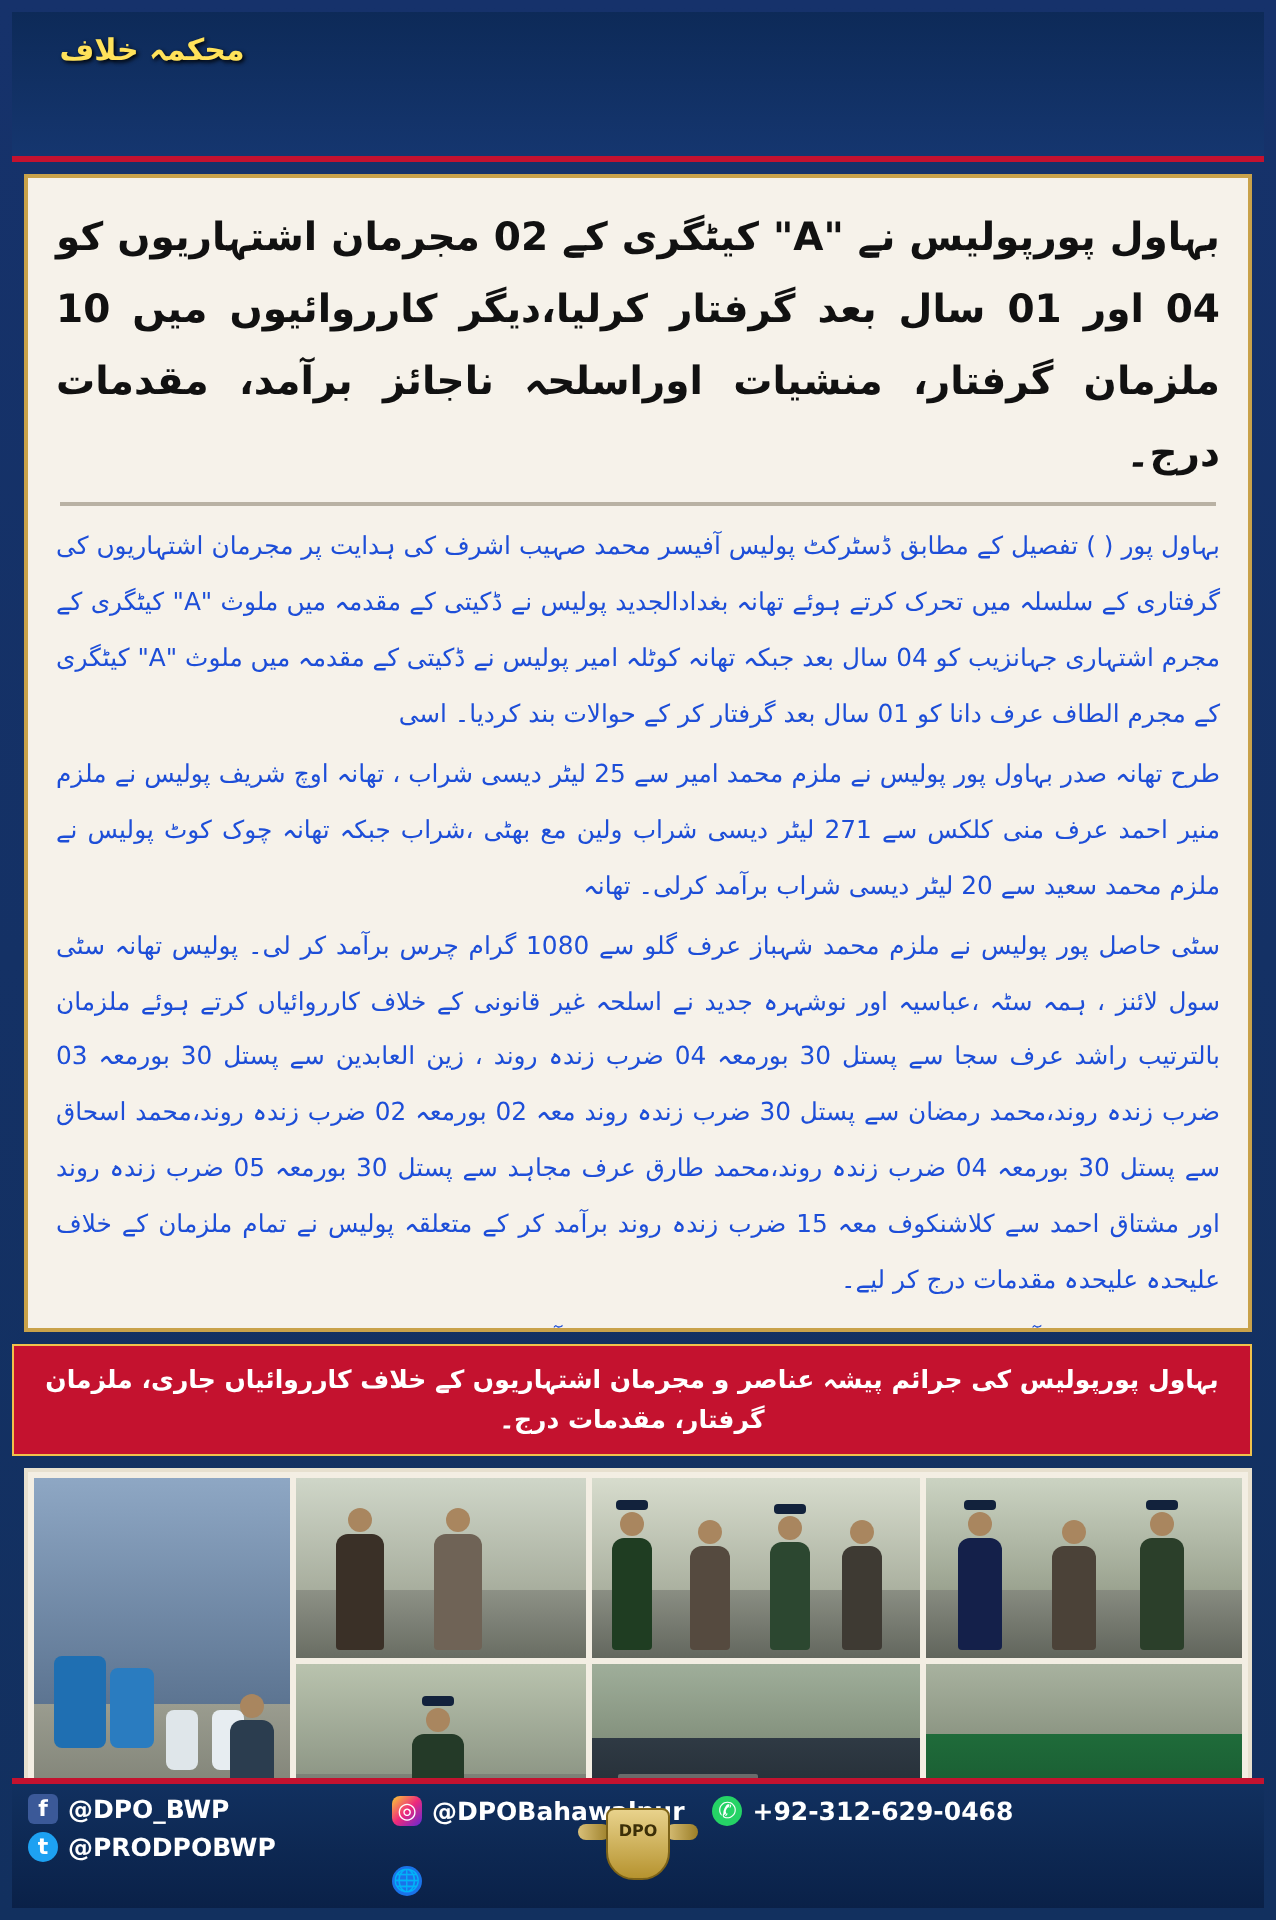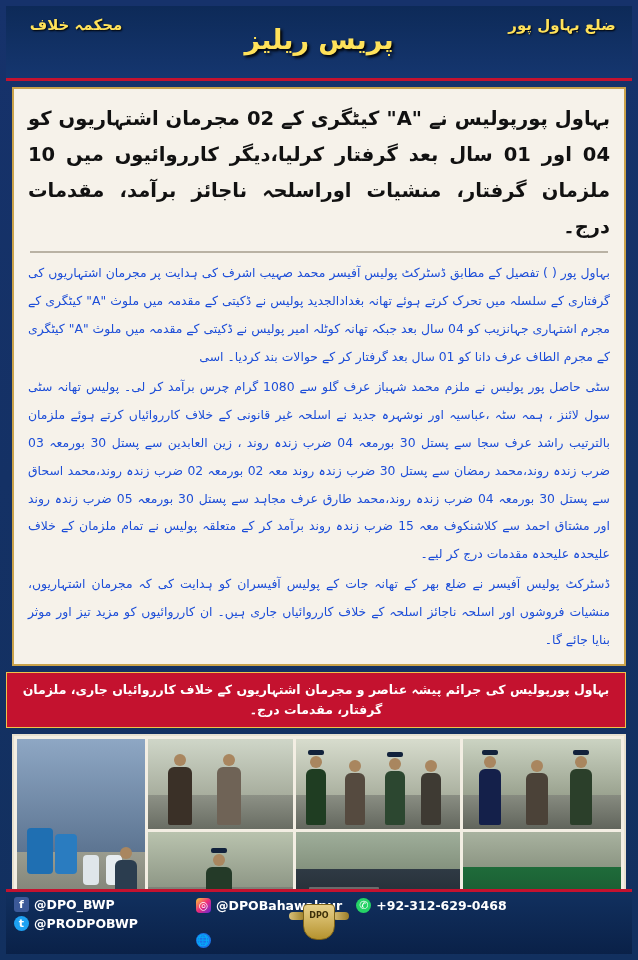--- a/index.html
+++ b/index.html
@@ -192,31 +192,30 @@
   .crest .wing.l{left:-3px;}
   .crest .wing.r{right:-3px;}
 </style>
 </head>
 <body>
 
 <div class="page">
 
   <div class="header">
     <div class="hdr-left">محکمہ خلاف</div>
-    <div class="hdr-title">پریس ریلیز</div>
-    <div class="hdr-right">ضلع بہاول پور</div>
   </div>
 
   <div class="sheet">
 
     <div class="headline">بہاول پورپولیس نے "A" کیٹگری کے 02 مجرمان اشتہاریوں کو 04 اور 01 سال بعد گرفتار کرلیا،دیگر کارروائیوں میں 10 ملزمان گرفتار، منشیات اوراسلحہ ناجائز برآمد، مقدمات درج۔</div>
     <div class="headline-rule"></div>
 
     <div class="body-text">
       <p>بہاول پور (   ) تفصیل کے مطابق ڈسٹرکٹ پولیس آفیسر محمد صہیب اشرف کی ہدایت پر مجرمان اشتہاریوں کی گرفتاری کے سلسلہ میں تحرک کرتے ہوئے تھانہ بغدادالجدید پولیس نے ڈکیتی کے مقدمہ میں ملوث "A" کیٹگری کے مجرم اشتہاری جہانزیب کو 04 سال بعد جبکہ تھانہ کوٹلہ امیر پولیس نے ڈکیتی کے مقدمہ میں ملوث "A" کیٹگری کے مجرم الطاف عرف دانا کو 01 سال بعد گرفتار کر کے حوالات بند کردیا۔ اسی</p>
+      <p>طرح تھانہ صدر بہاول پور پولیس نے ملزم محمد امیر سے 25 لیٹر دیسی شراب ، تھانہ اوچ شریف پولیس نے ملزم منیر احمد عرف منی کلکس سے 271 لیٹر دیسی شراب ولین مع بھٹی ،شراب جبکہ تھانہ چوک کوٹ پولیس نے ملزم محمد سعید سے 20 لیٹر دیسی شراب برآمد کرلی۔ تھانہ</p>
       <p>سٹی حاصل پور پولیس نے ملزم محمد شہباز عرف گلو سے 1080 گرام چرس برآمد کر لی۔ پولیس تھانہ سٹی سول لائنز ، ہمہ سٹہ ،عباسیہ اور نوشہرہ جدید نے اسلحہ غیر قانونی کے خلاف کارروائیاں کرتے ہوئے ملزمان بالترتیب راشد عرف سجا سے پستل 30 بورمعہ 04 ضرب زندہ روند ، زین العابدین سے پستل 30 بورمعہ 03 ضرب زندہ روند،محمد رمضان سے پستل 30 ضرب زندہ روند معہ 02 بورمعہ 02 ضرب زندہ روند،محمد اسحاق سے پستل 30 بورمعہ 04 ضرب زندہ روند،محمد طارق عرف مجاہد سے پستل 30 بورمعہ 05 ضرب زندہ روند اور مشتاق احمد سے کلاشنکوف معہ 15 ضرب زندہ روند برآمد کر کے متعلقہ پولیس نے تمام ملزمان کے خلاف علیحدہ علیحدہ مقدمات درج کر لیے۔</p>
       <p>ڈسٹرکٹ پولیس آفیسر نے ضلع بھر کے تھانہ جات کے پولیس آفیسران کو ہدایت کی کہ مجرمان اشتہاریوں، منشیات فروشوں اور اسلحہ ناجائز اسلحہ کے خلاف کارروائیاں جاری ہیں۔ ان کارروائیوں کو مزید تیز اور موثر بنایا جائے گا۔</p>
     </div>
   </div>
 
   <div class="redstrip">بہاول پورپولیس کی جرائم پیشہ عناصر و مجرمان اشتہاریوں کے خلاف کارروائیاں جاری، ملزمان گرفتار، مقدمات درج۔</div>
 
   <div class="photos">
 
     <div class="pcol" style="flex:1.05">

